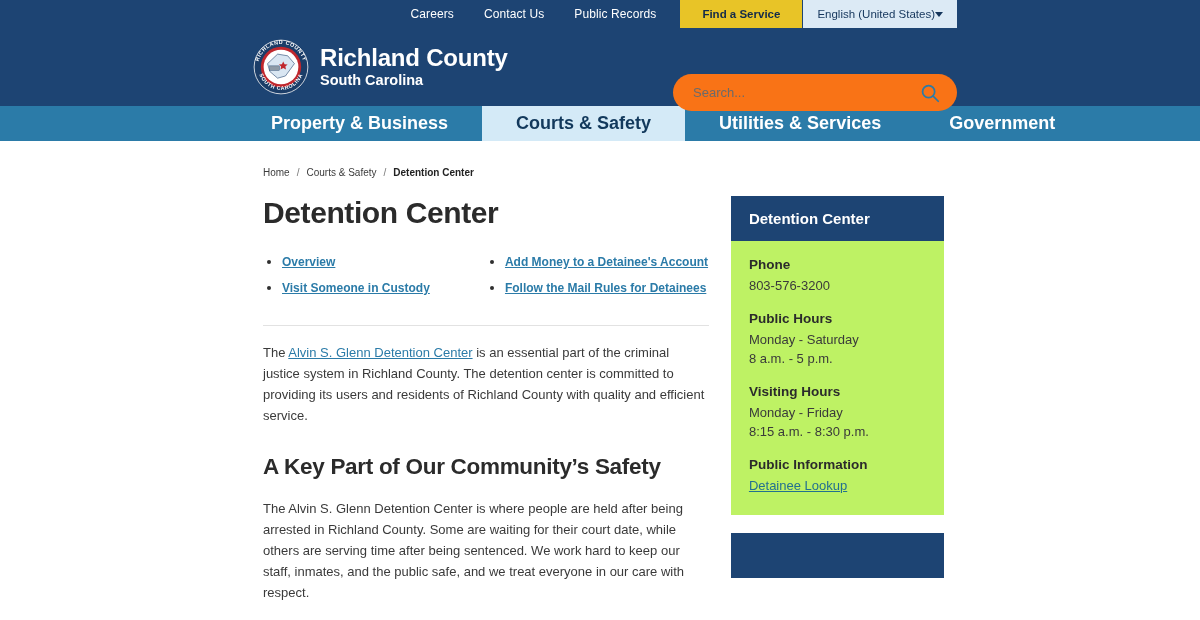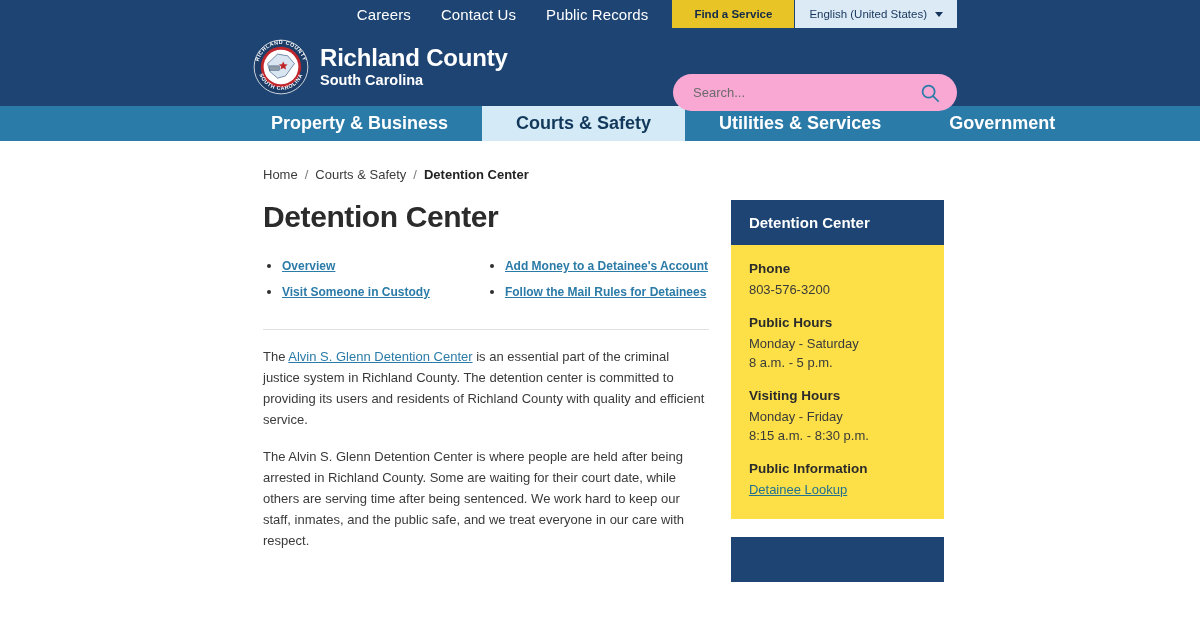--- a/index.html
+++ b/index.html
@@ -21,21 +21,21 @@
     padding-right: 243px;
   }
   .topbar-links {
     display: flex;
     align-items: center;
     gap: 30px;
     padding-right: 24px;
   }
   .topbar-link {
     color: #ffffff;
-    font-size: 15px;
+    font-size: 12px;
     text-decoration: none;
     white-space: nowrap;
     letter-spacing: .1px;
   }
   .find-service {
     background: #e8c427;
     color: #12294a;
     font-size: 11.5px;
     font-weight: bold;
     display: flex;
@@ -43,21 +43,21 @@
     padding: 0 22px;
     white-space: nowrap;
     text-decoration: none;
   }
   .lang-select {
     background: #dceaf5;
     color: #15365c;
     font-size: 11.5px;
     display: flex;
     align-items: center;
-    gap: 8px;
+    gap: 0;
     padding: 0 14px;
     white-space: nowrap;
     border-left: 1px solid #1d4473;
   }
   .caret {
     width: 0; height: 0;
     border-left: 4px solid transparent;
     border-right: 4px solid transparent;
     border-top: 5px solid #15365c;
     display: inline-block;
@@ -90,21 +90,21 @@
     color: #ffffff;
     font-size: 14.5px;
     font-weight: bold;
   }
   .searchwrap {
     position: absolute;
     left: 673px;
     top: 46px;
     width: 284px;
     height: 37px;
-    background: #f9a8d4;
+    background: #f97316;
     border-radius: 19px;
     display: flex;
     align-items: center;
     padding: 0 14px 0 20px;
   }
   .searchwrap input {
     flex: 1;
     border: none;
     outline: none;
     font-family: "Liberation Sans", sans-serif;
@@ -150,21 +150,21 @@
   .page { padding-top: 12px; }
   .container {
     width: 690px;
     margin-left: 254px;
     position: relative;
   }
   .breadcrumb {
     display: flex;
     align-items: center;
     gap: 7px;
-    font-size: 13px;
+    font-size: 10px;
     color: #3c3c3c;
     padding: 14px 0 0 9px;
   }
   .breadcrumb a { color: #3c3c3c; text-decoration: none; }
   .breadcrumb .sep { color: #7a7a7a; }
   .breadcrumb .current { font-weight: bold; color: #222; }
 
   .layout { display: flex; margin-top: 18px; }
   .main-col { width: 452px; margin-left: 9px; }
   .side-col { width: 216px; margin-left: 22px; }
@@ -232,21 +232,21 @@
   
   .card { margin-bottom: 18px; }
   .card-head {
     background: #1d4473;
     color: #ffffff;
     font-size: 15px;
     font-weight: bold;
     padding: 14px 18px;
   }
   .card-body {
-    background: #fde047;
+    background: #bef264;
     padding: 16px 18px 20px;
   }
   .field { margin-bottom: 15px; }
   .field:last-child { margin-bottom: 0; }
   .field-label {
     font-size: 13.5px;
     font-weight: bold;
     color: #2b2b2b;
     margin-bottom: 4px;
   }
@@ -360,20 +360,21 @@
                 <a href="#">Follow the Mail Rules for Detainees</a>
               </li>
             </ul>
           </div>
         </div>
 
         <hr class="rule">
 
         <p class="body"><span>The </span><a href="#">Alvin S. Glenn Detention Center</a><span> is an essential part of the criminal justice system in Richland County. The detention center is committed to providing its users and residents of Richland County with quality and efficient service.</span></p>
 
+        <h2 class="section-title">A Key Part of Our Community’s Safety</h2>
 
         <p class="body">The Alvin S. Glenn Detention Center is where people are held after being arrested in Richland County. Some are waiting for their court date, while others are serving time after being sentenced. We work hard to keep our staff, inmates, and the public safe, and we treat everyone in our care with respect.</p>
 
       </div>
 
       <aside class="side-col">
         <div class="card">
           <div class="card-head">Detention Center</div>
           <div class="card-body">
 

